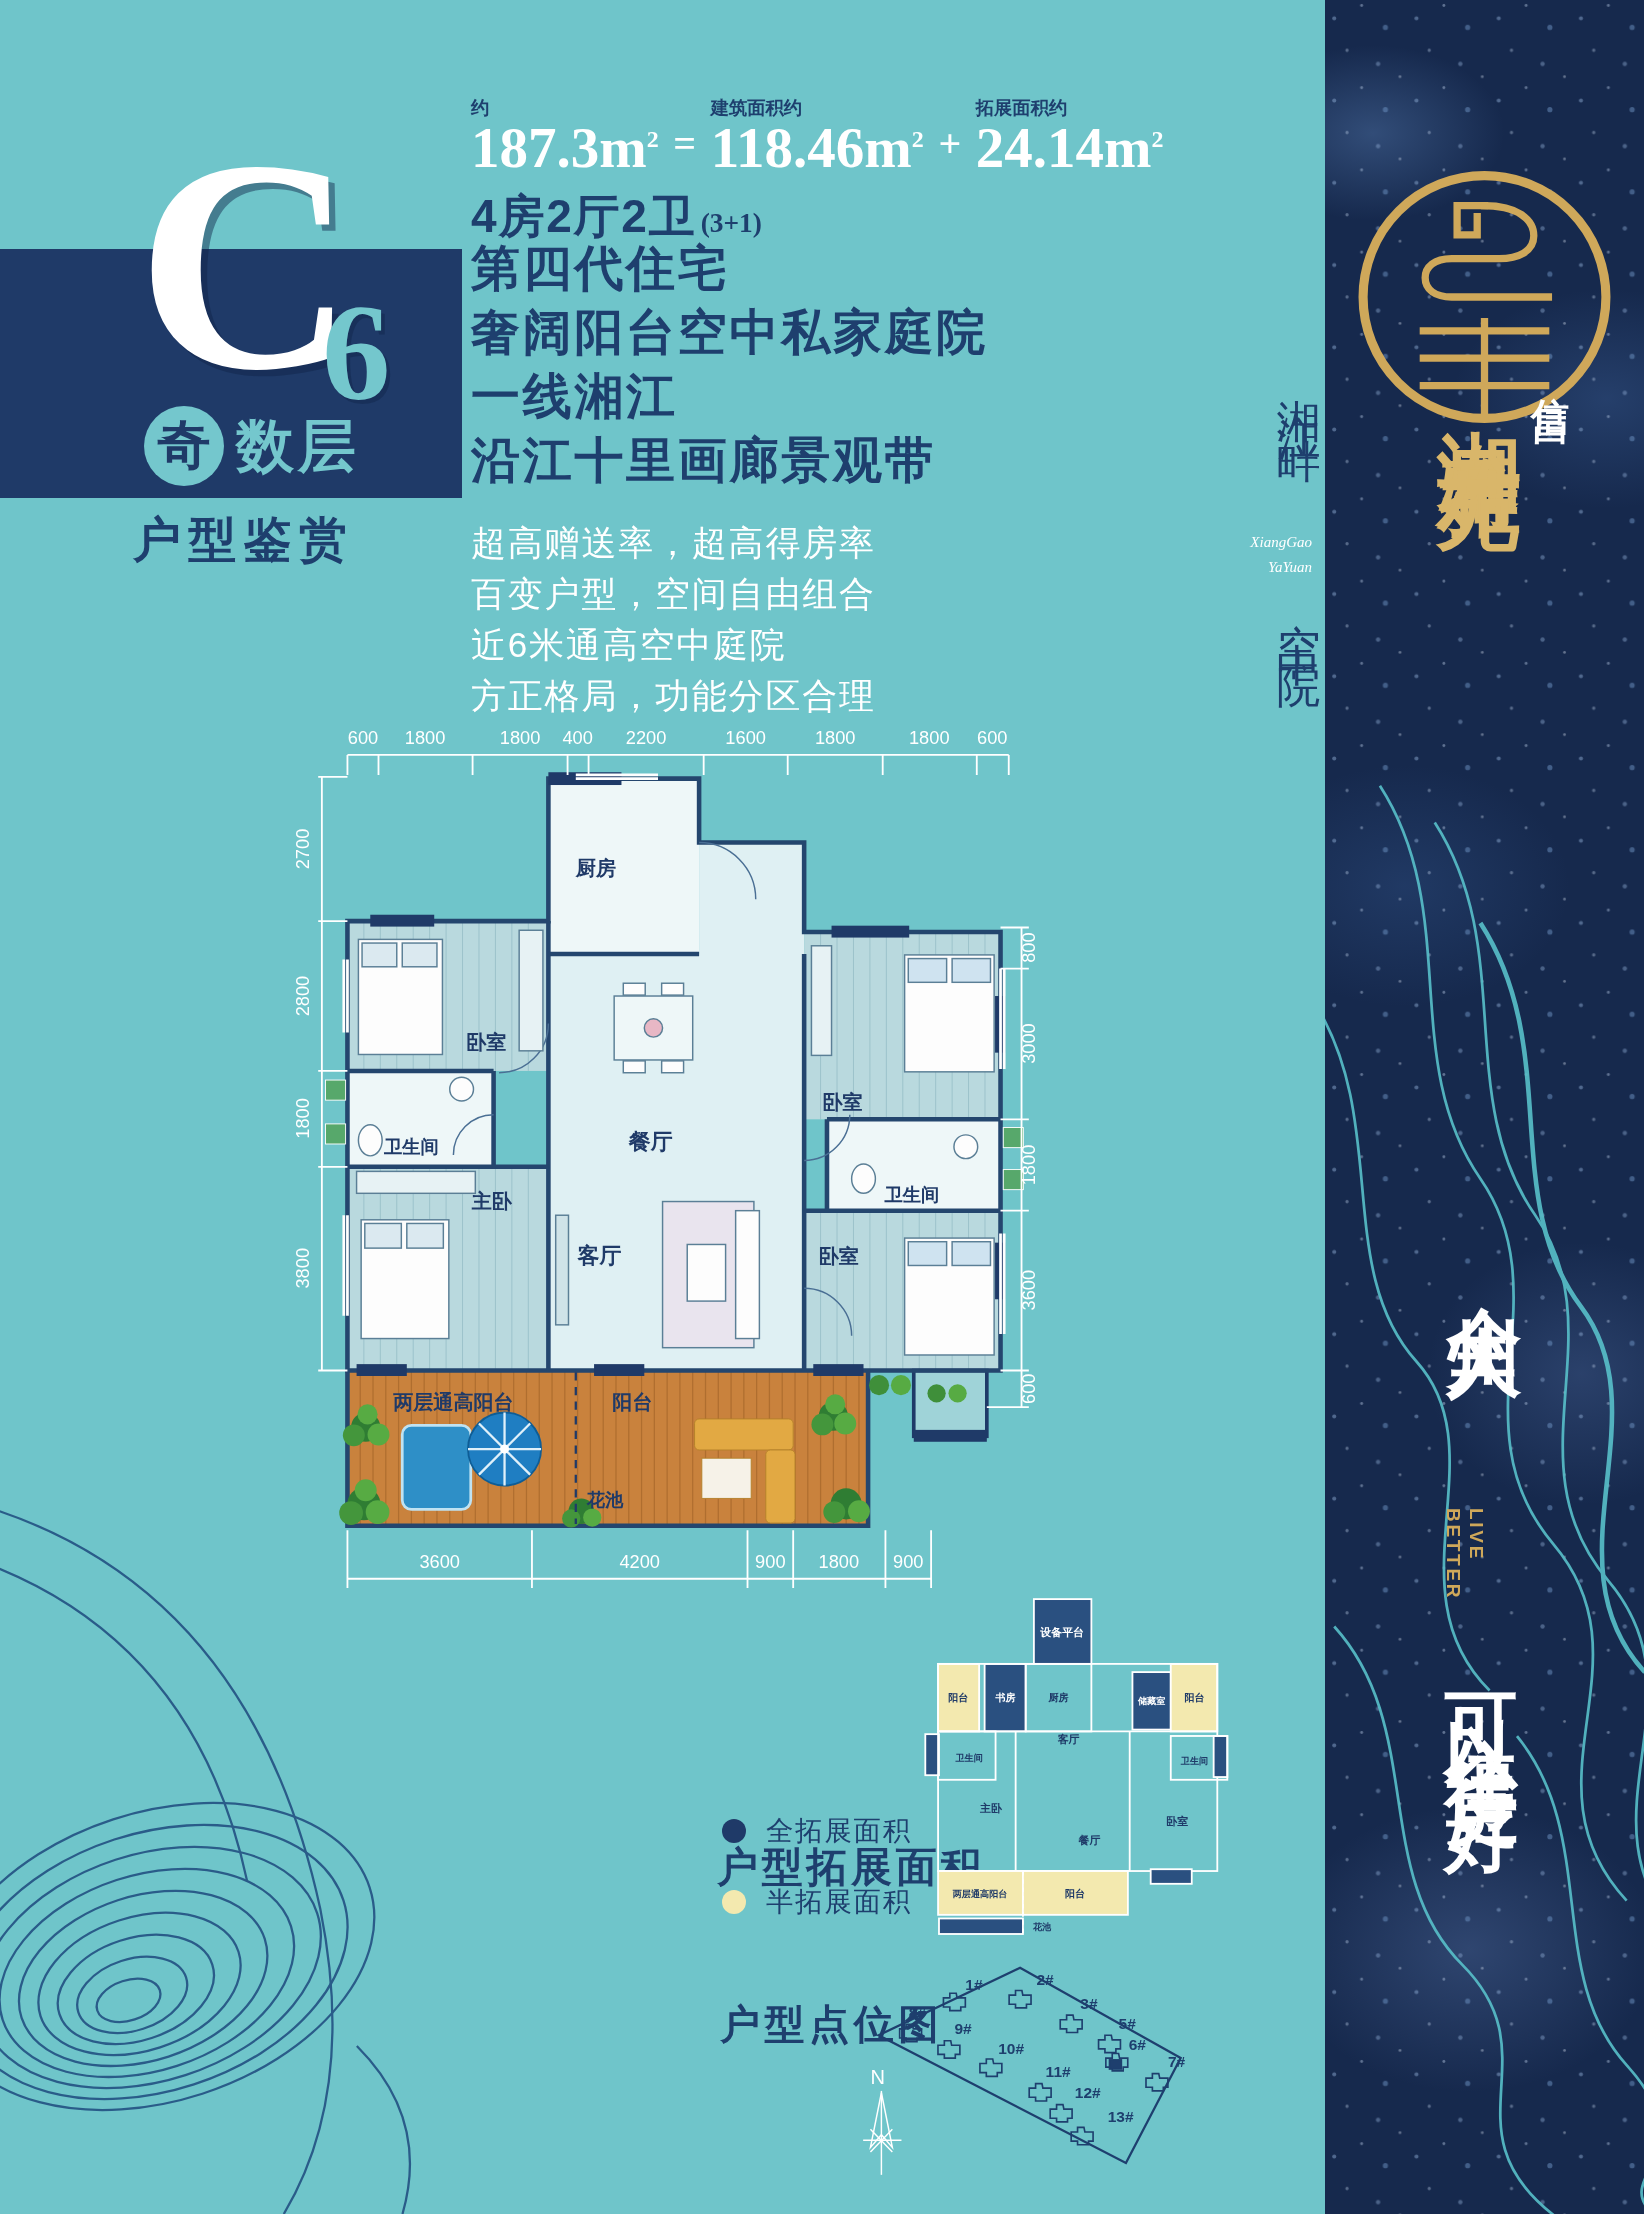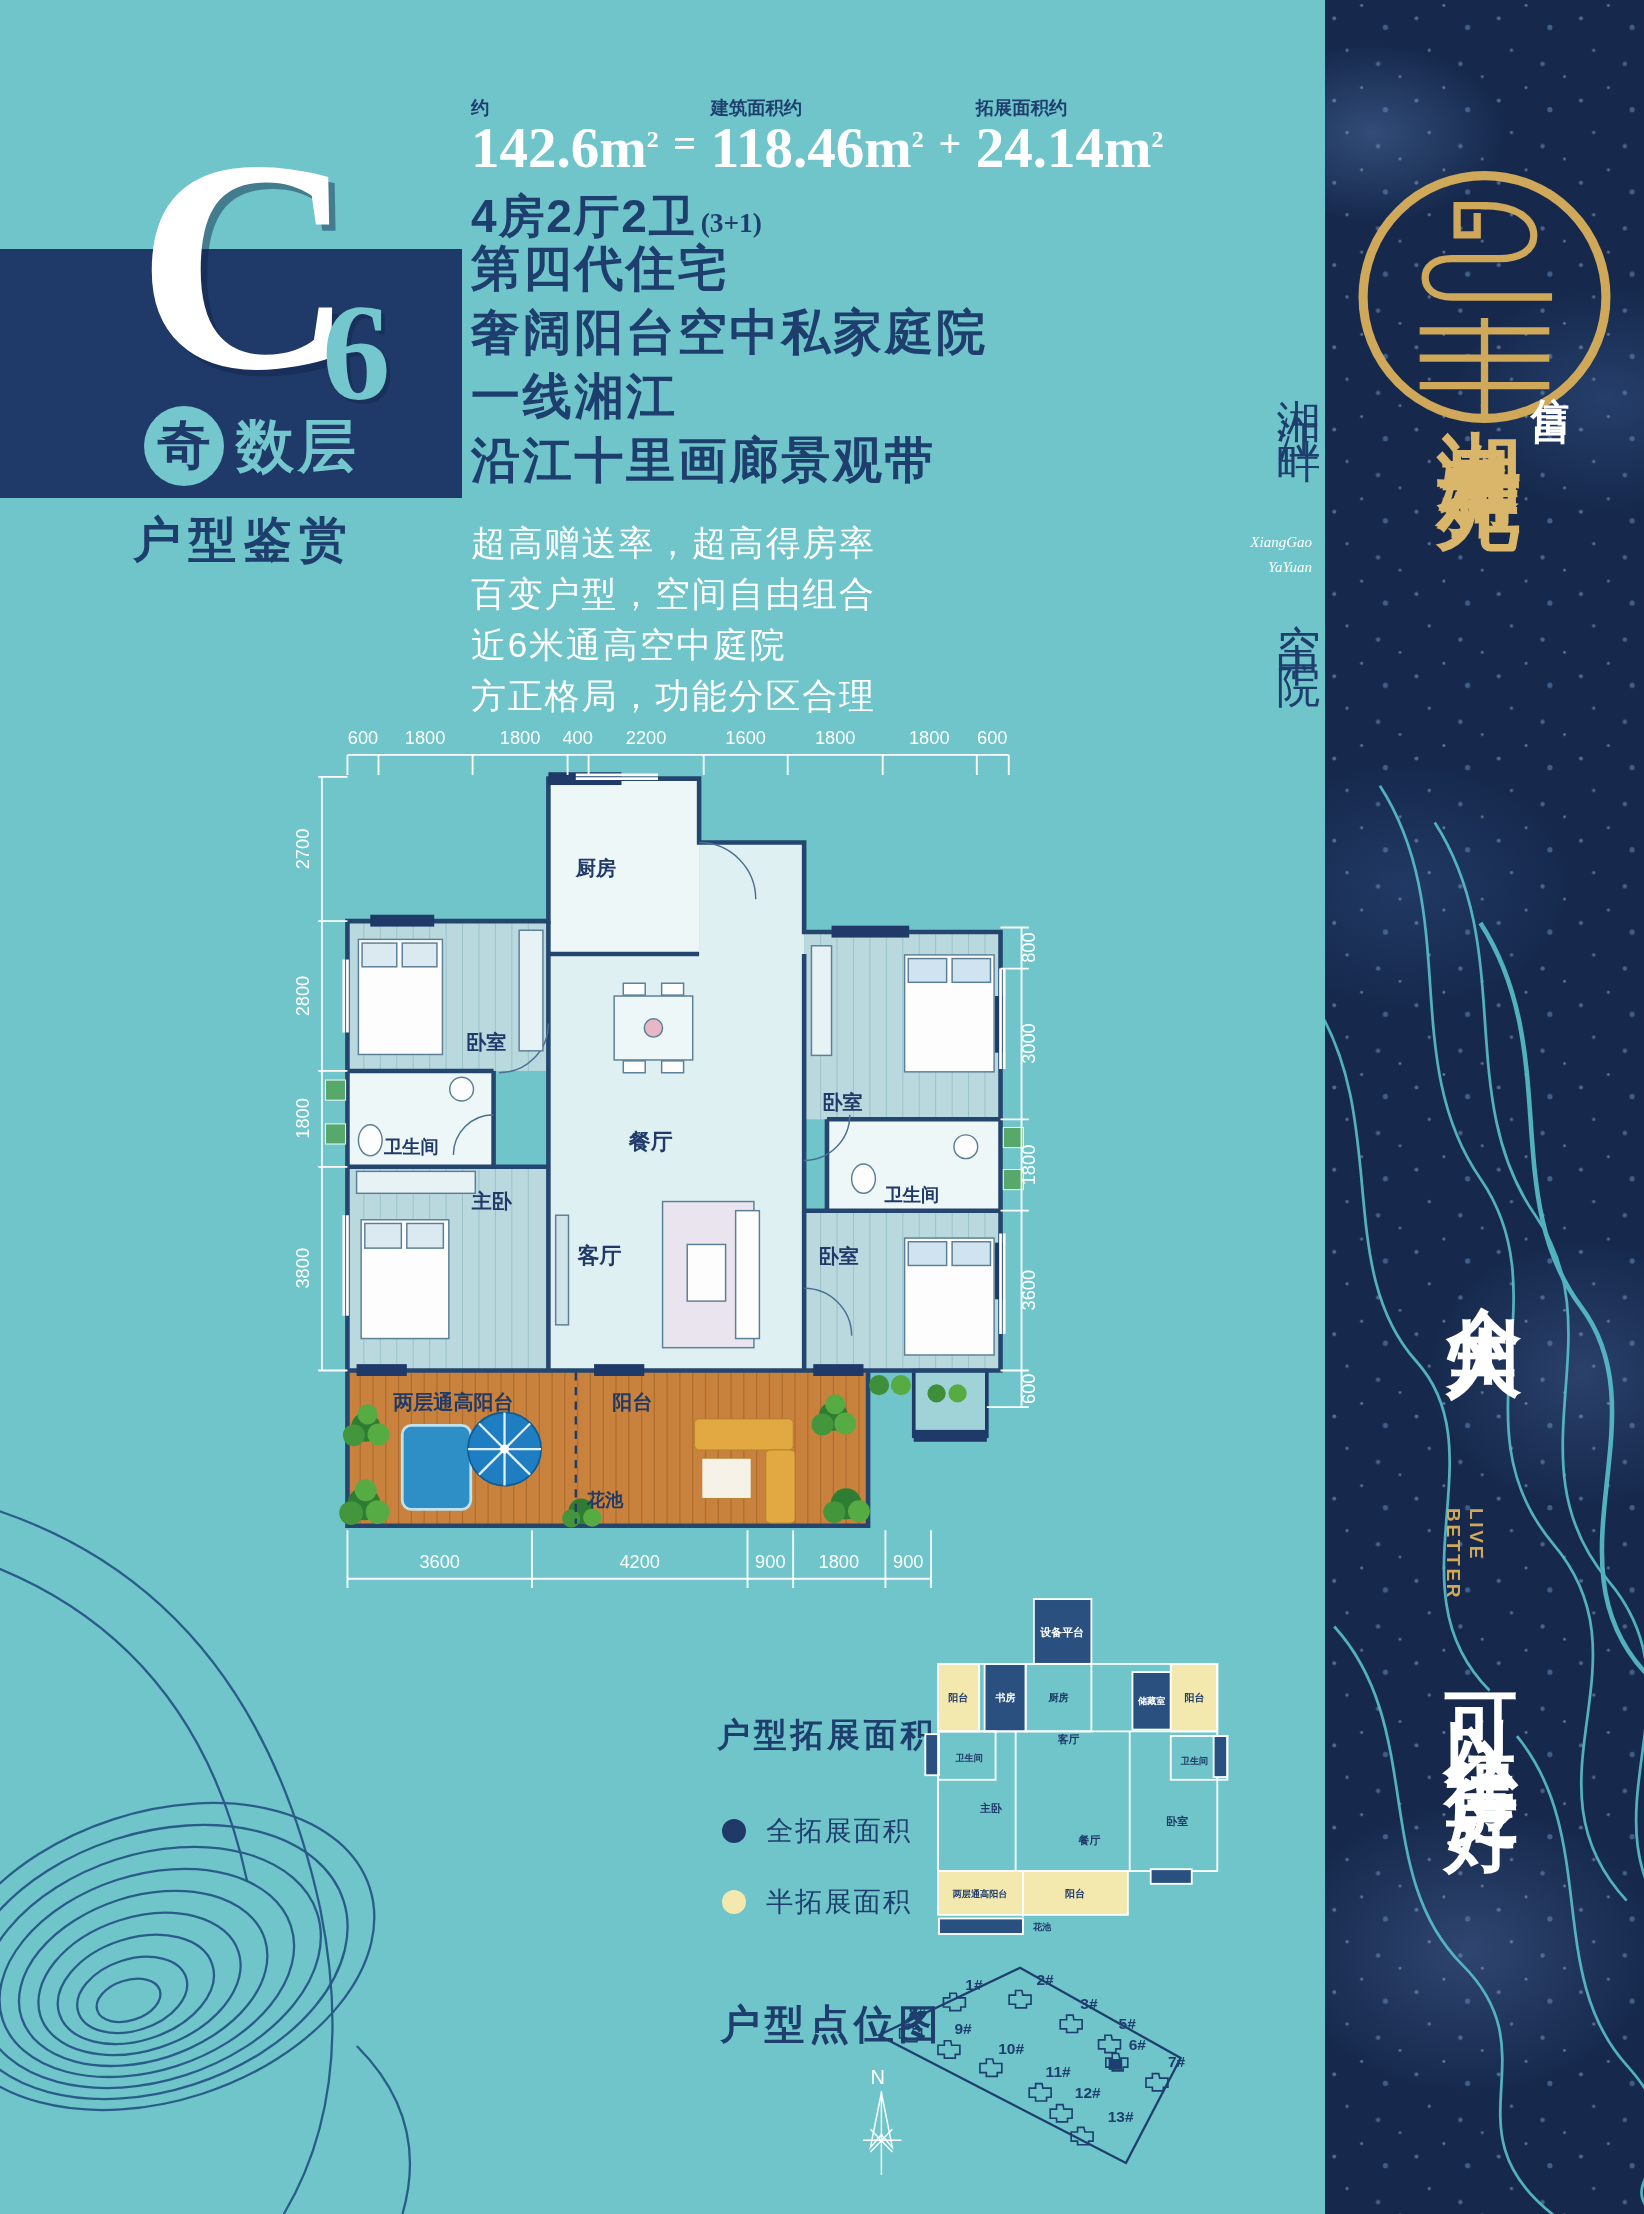--- a/index.html
+++ b/index.html
@@ -23,21 +23,21 @@
   .area-num{font-family:"Liberation Serif",serif;font-weight:bold;font-size:57px;line-height:.92;color:#ffffff;}
   .area-num sup{font-size:24px;vertical-align:super;}
   .area-op{font-family:"Liberation Serif",serif;font-weight:bold;font-size:40px;color:#ffffff;padding-bottom:7.3px;}
   .spec-row{left:471px;top:186px;color:#1e3f6e;}
   .spec{font-size:46px;font-weight:bold;letter-spacing:1.8px;}
   .spec-note{font-family:"Liberation Serif",serif;font-size:27.4px;font-weight:bold;}
   
   .headlines{left:471px;top:236px;color:#1e3f6e;font-weight:bold;font-size:49px;line-height:64px;letter-spacing:2.7px;}
   .features{left:471px;top:517px;color:#ffffff;font-size:35px;line-height:51px;letter-spacing:1.8px;}
   
-  .legend-title{left:717px;top:1713px;font-size:33px;font-weight:bold;color:#1e3f6e;letter-spacing:3.7px;}
+  .legend-title{left:717px;top:1840px;font-size:41px;font-weight:bold;color:#1e3f6e;letter-spacing:3.7px;}
   .legend-item{display:flex;align-items:center;gap:20px;}
   .legend-item .dot{width:24px;height:24px;border-radius:50%;}
   .legend-item .lab{font-size:27.4px;font-weight:normal;color:#1e3f6e;letter-spacing:1.8px;}
   .li1{left:722px;top:1813px;}
   .li2{left:722px;top:1884px;}
   .map-title{left:720px;top:1997px;font-size:40px;font-weight:bold;color:#1e3f6e;letter-spacing:4.6px;}
   
   .sidebar{left:1325px;top:0;width:320px;height:2215px;background-color:#16294d;
     background-image:
       radial-gradient(ellipse 219px 146px at 15% 6%, rgba(95,135,190,.38), transparent 60%),
@@ -85,21 +85,21 @@
   <div class="abs band"></div>
   <div class="abs big-c">C</div>
   <div class="abs big-6">6</div>
   <div class="abs badge">奇</div>
   <div class="abs badge-suffix">数层</div>
   <div class="abs subtitle">户型鉴赏</div>
 
   <div class="abs area-row">
     <div class="area-g">
       <span class="area-lab">约</span>
-      <span class="area-num"><span>142.6m</span><sup>2</sup></span>
+      <span class="area-num"><span>187.3m</span><sup>2</sup></span>
     </div>
     <div class="area-op">=</div>
     <div class="area-g">
       <span class="area-lab">建筑面积约</span>
       <span class="area-num"><span>118.46m</span><sup>2</sup></span>
     </div>
     <div class="area-op">+</div>
     <div class="area-g">
       <span class="area-lab">拓展面积约</span>
       <span class="area-num"><span>24.14m</span><sup>2</sup></span>

